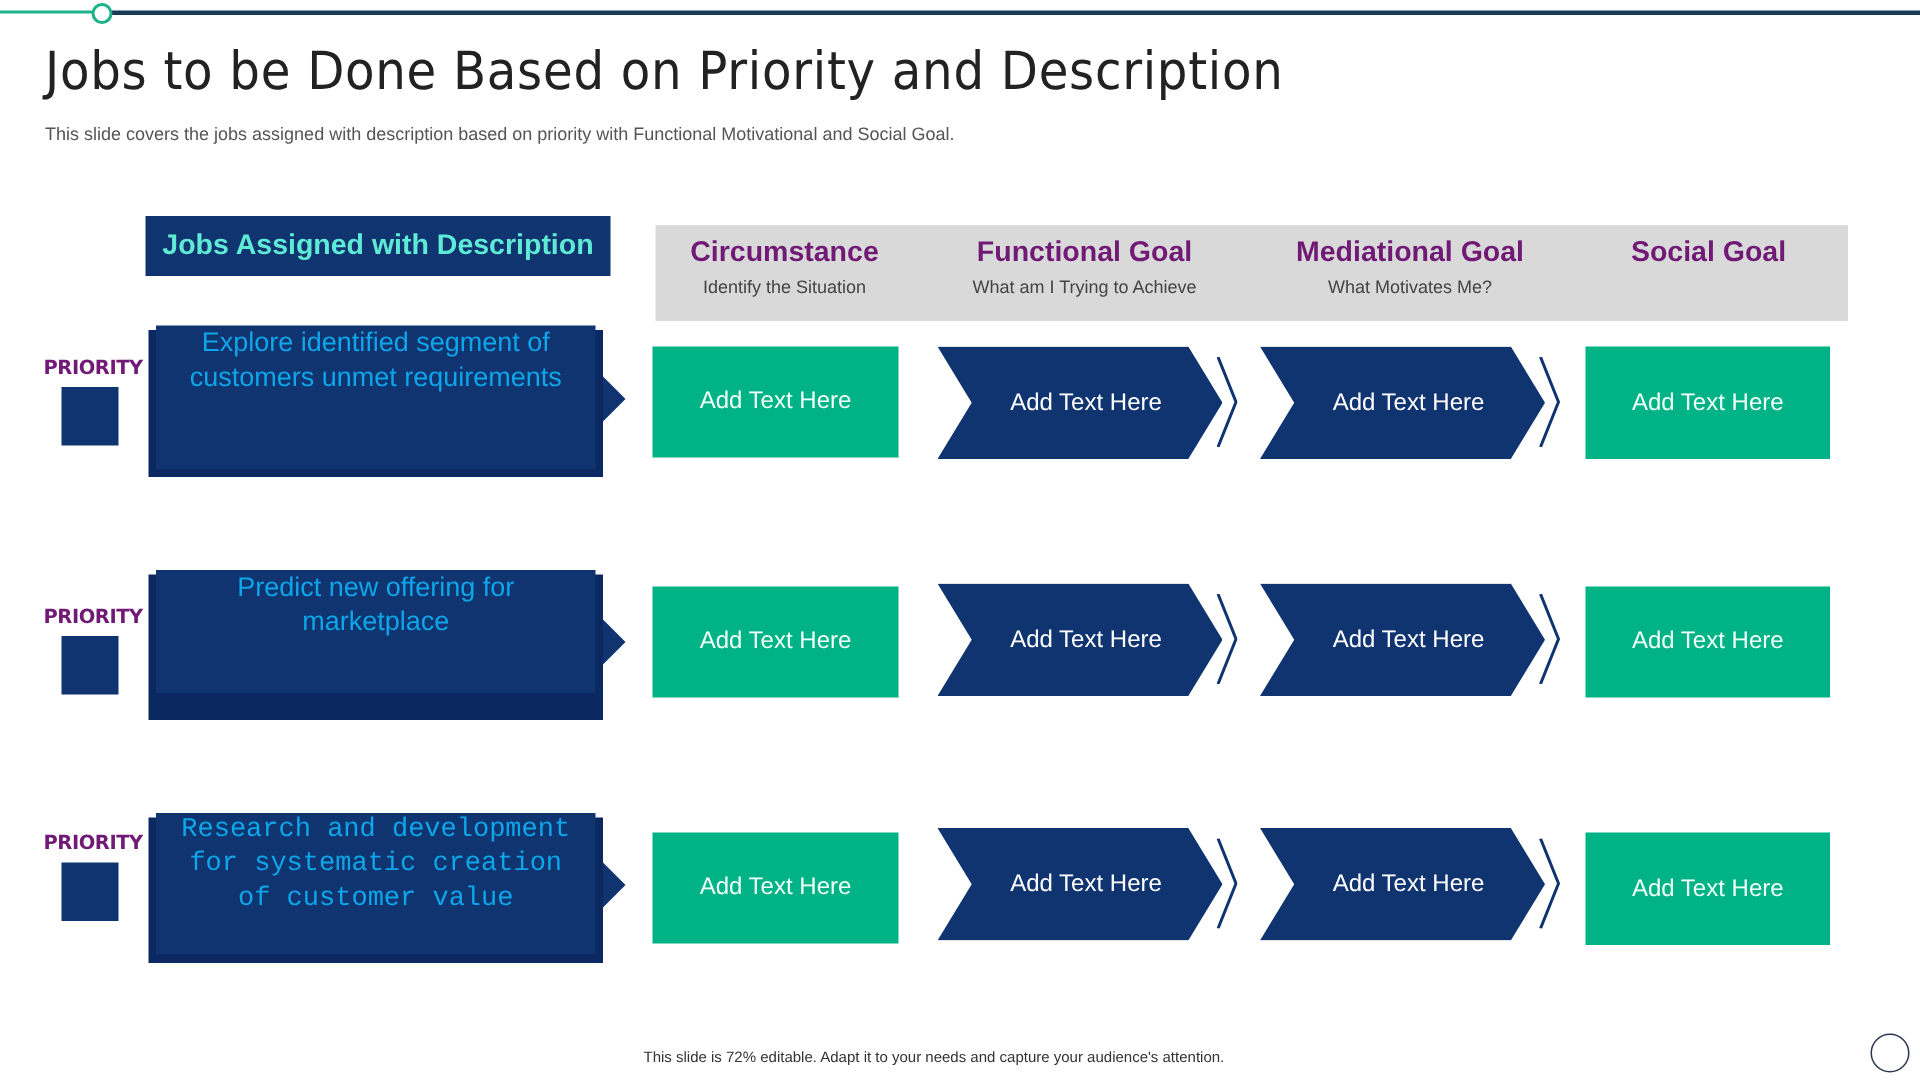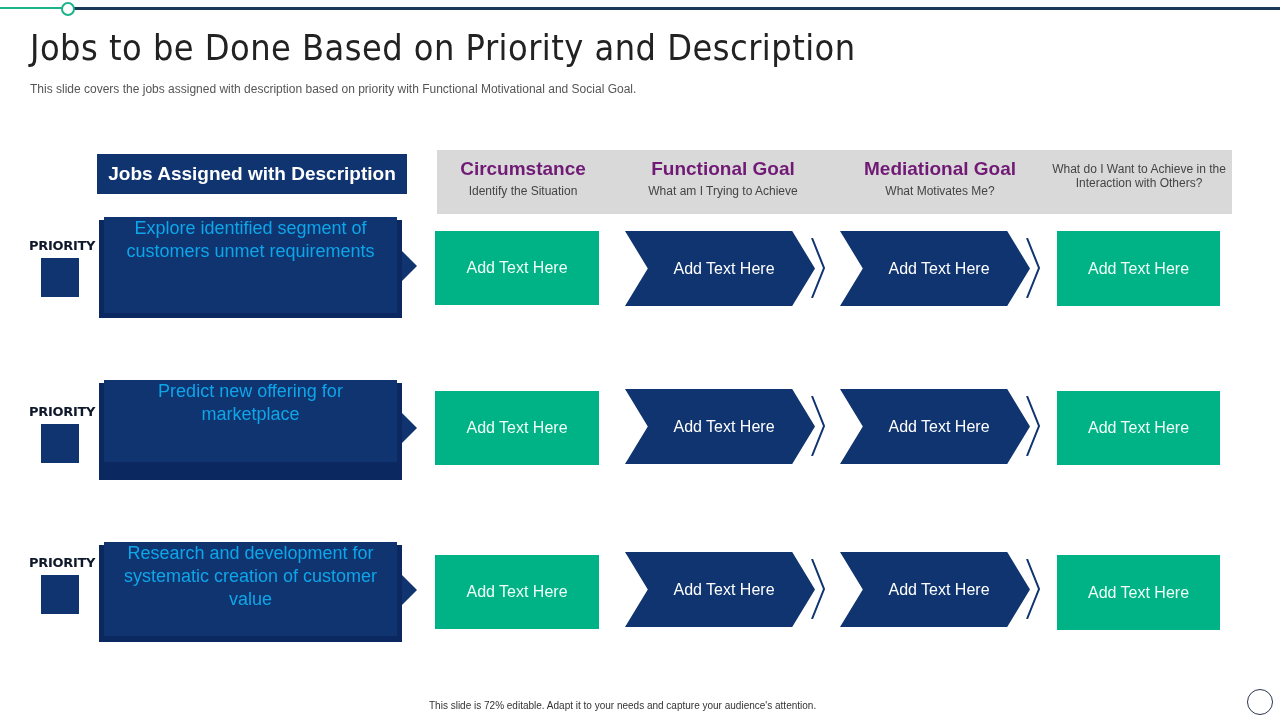--- a/index.html
+++ b/index.html
@@ -15,32 +15,32 @@
     }
     .title {
       position:absolute; left:30px; top:28px; font-size:35px; color:#222;
       font-family:"DejaVu Sans", sans-serif; letter-spacing:0.5px; white-space:nowrap;
       transform:scaleX(0.92); transform-origin:left top;
     }
     .subtitle {
       position:absolute; left:30px; top:82px; font-size:12px; color:#555; white-space:nowrap;
     }
     .jobs-header {
-      position:absolute; left:97px; top:154px; width:310px; height:40px; background:#0f3470;
-      color:#ffffff; font-weight:bold; font-size:19px; display:flex; align-items:center; justify-content:center;
+      position:absolute; left:97px; top:144px; width:310px; height:40px; background:#0f3470;
+      color:#5eead4; font-weight:bold; font-size:19px; display:flex; align-items:center; justify-content:center;
     }
     .goal-header {
       position:absolute; left:437px; top:150px; width:795px; height:64px; background:#d9d9d9;
     }
     .goal-col { position:absolute; top:8px; text-align:center; }
     .goal-col .gt { font-weight:bold; font-size:19px; color:#701a75; }
     .goal-col .gs { font-size:12px; color:#444; margin-top:4px; line-height:14px; }
 
     .priority-label {
-      position:absolute; left:29px; font-size:13px; color:#0f172a; font-weight:bold; font-family:"DejaVu Sans", sans-serif;
+      position:absolute; left:29px; font-size:13px; color:#701a75; font-weight:bold; font-family:"DejaVu Sans", sans-serif;
       letter-spacing:-0.3px;
     }
     .priority-box { position:absolute; left:41px; width:38px; height:39px; background:#0f3470; }
 
     .job-box-back { position:absolute; background:#0b2860; }
     .job-box {
       position:absolute; background:#0f3470; color:#0ea5e9; font-size:18px; text-align:center;
       display:flex; justify-content:center; line-height:23px;
     }
     .job-pointer {
@@ -85,21 +85,21 @@
   </div>
   <div class="goal-col" style="left:405px; width:196px;">
     <div class="gt">Mediational Goal</div>
     <div class="gs">What Motivates Me?</div>
   </div>
   <div class="goal-col" style="left:188px; width:196px;">
     <div class="gt">Functional Goal</div>
     <div class="gs">What am I Trying to Achieve</div>
   </div>
   <div class="goal-col" style="left:612px; width:180px;">
-    <div class="gs" style="margin-top:4px;">What do I Want to Achieve in the Interaction with Others?</div>
+    <div class="gt">Social Goal</div>
   </div>
 </div>
 
 <div class="priority-label" style="top:238px;">PRIORITY</div>
 <div class="priority-box" style="top:258px;"></div>
 <div class="job-box-back" style="left:99px; top:220px; width:303px; height:98px;"></div>
 <div class="job-box" style="left:104px; top:217px; width:293px; height:96px;">
   <div style="width:270px;">Explore identified segment of customers unmet requirements</div>
 </div>
 <div class="job-pointer" style="left:402px; top:251px;"></div>
@@ -136,21 +136,21 @@
     <span>Add Text Here</span>
   </div>
 <svg class="chev-line" style="left:1026px; top:396px;" viewBox="0 0 14 60">
     <polyline points="1,0 13,30 1,60" fill="none" stroke="#0f3470" stroke-width="2"></polyline>
   </svg>
 <div class="green-box" style="left:1057px; top:391px; width:163px;">Add Text Here</div>
 
 <div class="priority-label" style="top:555px;">PRIORITY</div>
 <div class="priority-box" style="top:575px;"></div>
 <div class="job-box-back" style="left:99px; top:545px; width:303px; height:97px;"></div>
-<div class="job-box" style="left:104px; top:542px; width:293px; height:94px;">
+<div class="job-box" style="left:104px; top:542px; width:293px; height:94px;font-family:Liberation Mono, monospace;">
   <div style="width:270px;">Research and development for systematic creation of customer value</div>
 </div>
 <div class="job-pointer" style="left:402px; top:575px;"></div>
 <div class="green-box" style="left:435px; top:555px;">Add Text Here</div>
 <div class="chevron" style="left:625px; top:552px;">
     <span>Add Text Here</span>
   </div>
 <svg class="chev-line" style="left:811px; top:559px;" viewBox="0 0 14 60">
     <polyline points="1,0 13,30 1,60" fill="none" stroke="#0f3470" stroke-width="2"></polyline>
   </svg>

